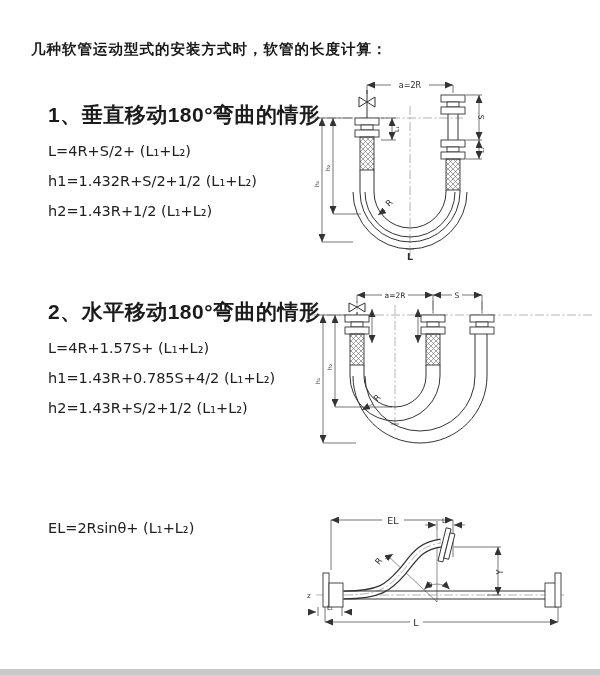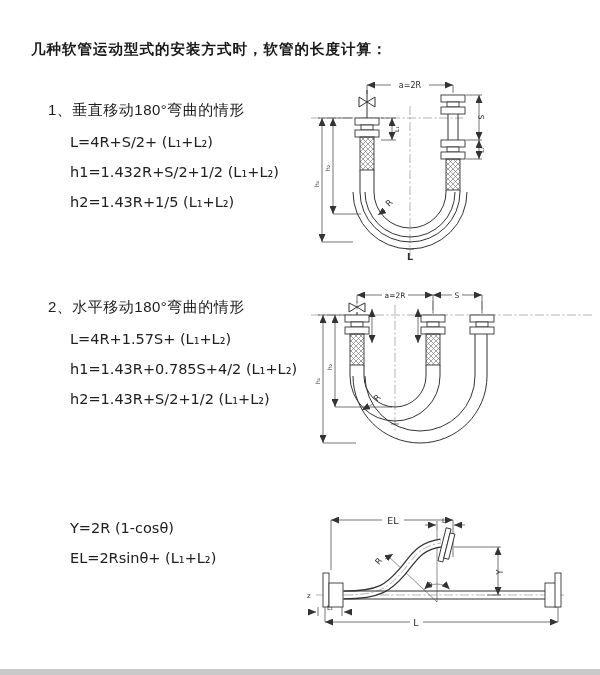--- a/index.html
+++ b/index.html
@@ -11,25 +11,25 @@
   }
   .title{
     position:absolute;left:31px;top:20px;
     font-size:14.5px;font-weight:bold;letter-spacing:1px;color:#191919;margin-top:20px;
   }
   .section{position:absolute;left:48px;}
   .sec1{top:101px;}
   .sec2{top:298px;}
   .sec3{top:513px;}
   .sec-heading{
-    font-size:15px;font-weight:normal;letter-spacing:0.5px;color:#1b1b1b;margin-bottom:7px;
+    font-size:21px;font-weight:bold;letter-spacing:0.5px;color:#1b1b1b;margin-bottom:7px;
   }
   .formula{
     font-family:"DejaVu Sans",sans-serif;
-    font-size:14.5px;line-height:30px;margin-left:22px;color:#202020;white-space:nowrap;
+    font-size:14.5px;line-height:30px;color:#202020;white-space:nowrap;
   }
   .diagram{position:absolute;}
   .d1{left:303px;top:64px;}
   .d2{left:306px;top:281px;}
   .d3{left:302px;top:502px;}
   svg text{
     font-family:"DejaVu Sans",sans-serif;fill:#2a2a2a;
   }
   .page-edge{
     position:absolute;left:0;bottom:0;width:600px;height:6px;background:#c9c9c9;
@@ -43,32 +43,31 @@
 </style>
 </head>
 <body>
 
 <div class="title">几种软管运动型式的安装方式时，软管的长度计算：</div>
 
 <div class="section sec1">
   <div class="sec-heading">1、垂直移动180°弯曲的情形</div>
   <div class="formula">L=4R+S/2+ (L₁+L₂)</div>
   <div class="formula">h1=1.432R+S/2+1/2 (L₁+L₂)</div>
-  <div class="formula">h2=1.43R+1/5 (L₁+L₂)</div>
+  <div class="formula">h2=1.43R+1/2 (L₁+L₂)</div>
 </div>
 
 <div class="section sec2">
   <div class="sec-heading">2、水平移动180°弯曲的情形</div>
   <div class="formula">L=4R+1.57S+ (L₁+L₂)</div>
   <div class="formula">h1=1.43R+0.785S+4/2 (L₁+L₂)</div>
   <div class="formula">h2=1.43R+S/2+1/2 (L₁+L₂)</div>
 </div>
 
 <div class="section sec3">
-  <div class="formula">Y=2R (1-cosθ)</div>
   <div class="formula">EL=2Rsinθ+ (L₁+L₂)</div>
 </div>
 
 <svg class="diagram d1" width="290" height="200" viewBox="0 0 290 200">
   <defs>
     <pattern id="xh" width="5" height="5" patternUnits="userSpaceOnUse">
       <path d="M0,0 L5,5 M5,0 L0,5" stroke="#666" stroke-width="0.6"></path>
     </pattern>
     <marker id="arw" markerWidth="9" markerHeight="7" refX="8" refY="3.5" orient="auto-start-reverse" markerUnits="userSpaceOnUse">
       <path d="M0,0 L8,3.5 L0,7 Z" fill="#333"></path>

